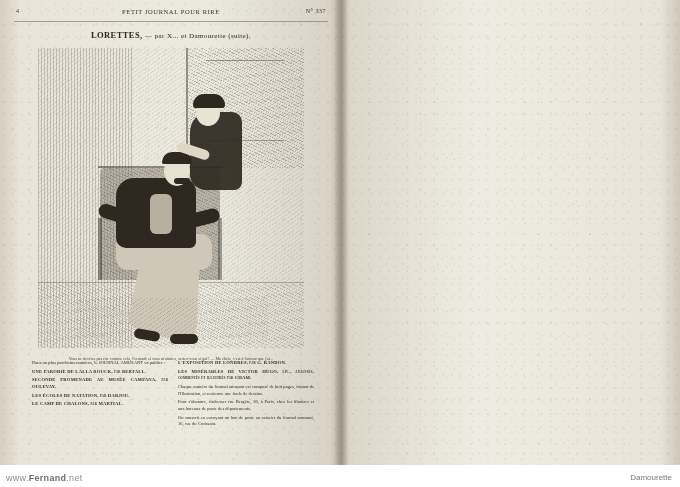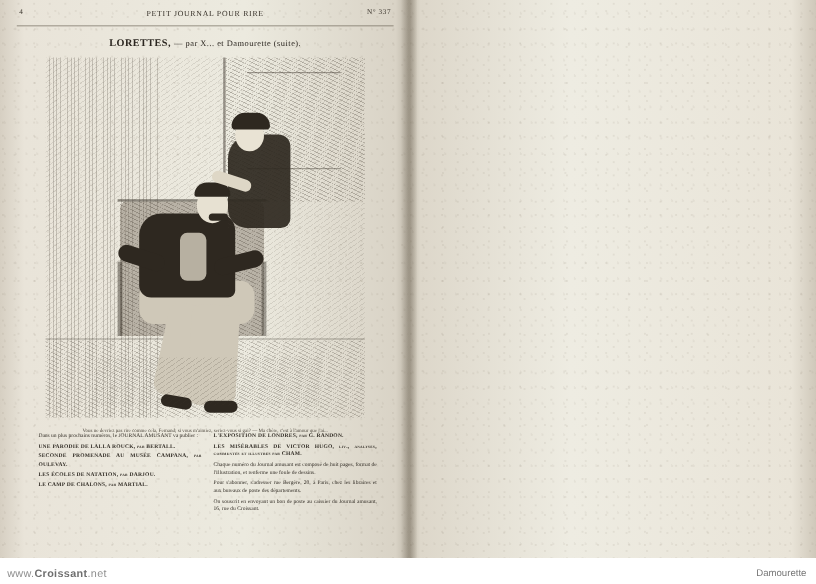--- a/index.html
+++ b/index.html
@@ -149,17 +149,17 @@
   </div>
 
   <div class="sheet sheet-right">
     <div class="grain"></div>
 
   </div>
 
   <div class="gutter"></div>
 
   <div class="footer">
-    <div class="wm-left"><span>www.</span><b>Croissant</b><span>.net</span></div>
+    <div class="wm-left"><span>www.</span><b>Fernand</b><span>.net</span></div>
     <div class="wm-right">Damourette</div>
   </div>
 
 </div>
 
 </body></html>

